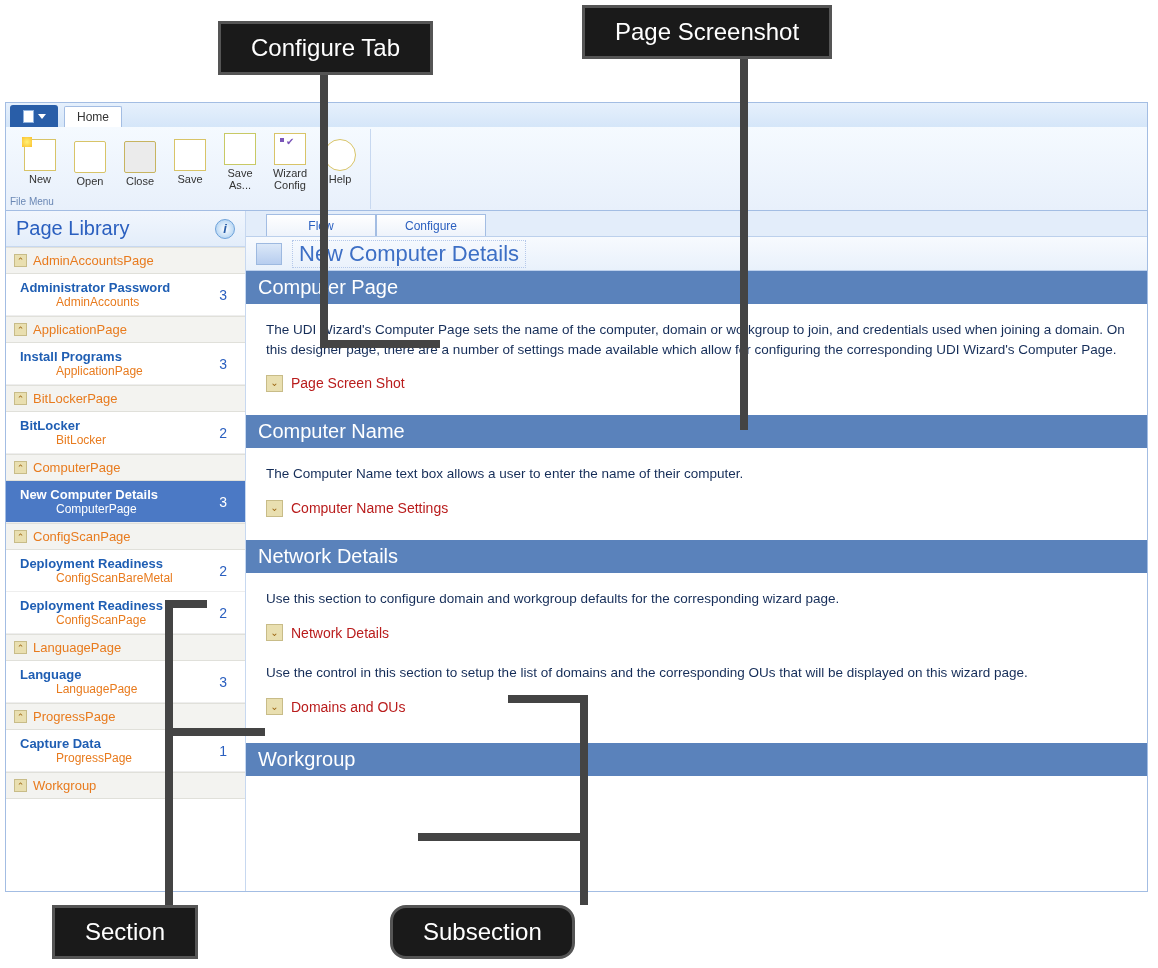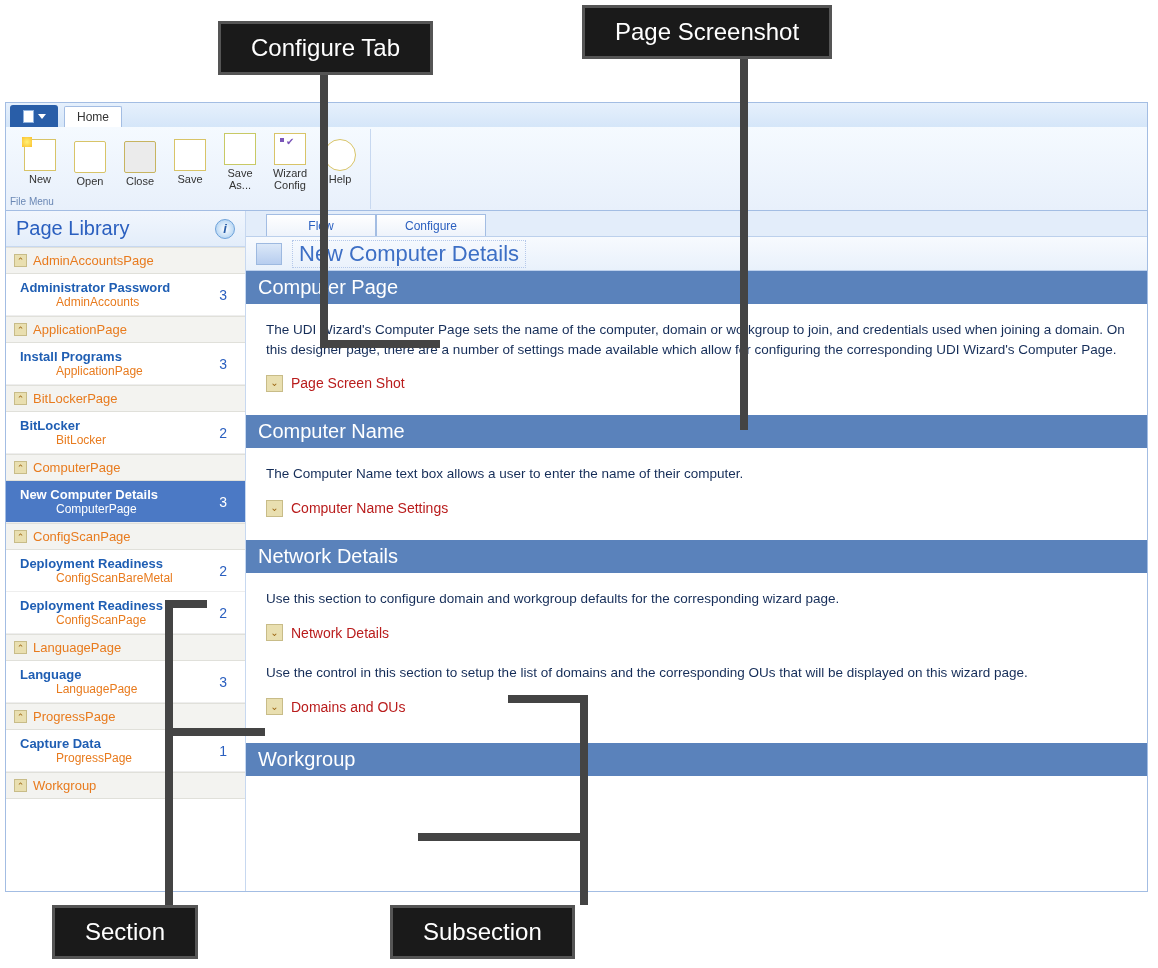--- a/index.html
+++ b/index.html
@@ -190,21 +190,21 @@
 </head>
 <body>
 
 <div class="callout" style="left:218px;top:5px;margin-top:16px;">Configure Tab</div>
 <div class="callout" style="left:582px;top:5px;">Page Screenshot</div>
 <div class="callout-line" style="left:320px;top:55px;width:8px;height:290px;"></div>
 <div class="callout-line" style="left:320px;top:340px;width:120px;height:8px;"></div>
 <div class="callout-line" style="left:740px;top:55px;width:8px;height:375px;"></div>
 
 <div class="callout" style="left:52px;top:905px;">Section</div>
-<div class="callout" style="left:390px;top:905px;">Subsection</div>
+<div class="callout" style="left:390px;top:905px;border-radius:16px;">Subsection</div>
 <div class="callout-line" style="left:165px;top:600px;width:8px;height:305px;"></div>
 <div class="callout-line" style="left:165px;top:600px;width:42px;height:8px;"></div>
 <div class="callout-line" style="left:165px;top:728px;width:100px;height:8px;"></div>
 <div class="callout-line" style="left:580px;top:695px;width:8px;height:210px;"></div>
 <div class="callout-line" style="left:508px;top:695px;width:80px;height:8px;"></div>
 <div class="callout-line" style="left:418px;top:833px;width:170px;height:8px;"></div>
 
 <div class="callout-line" style="left:456px;top:958px;width:8px;height:0px;"></div>
 
 <div class="callout-line" style="left:450px;top:946px;width:8px;height:0;"></div>

